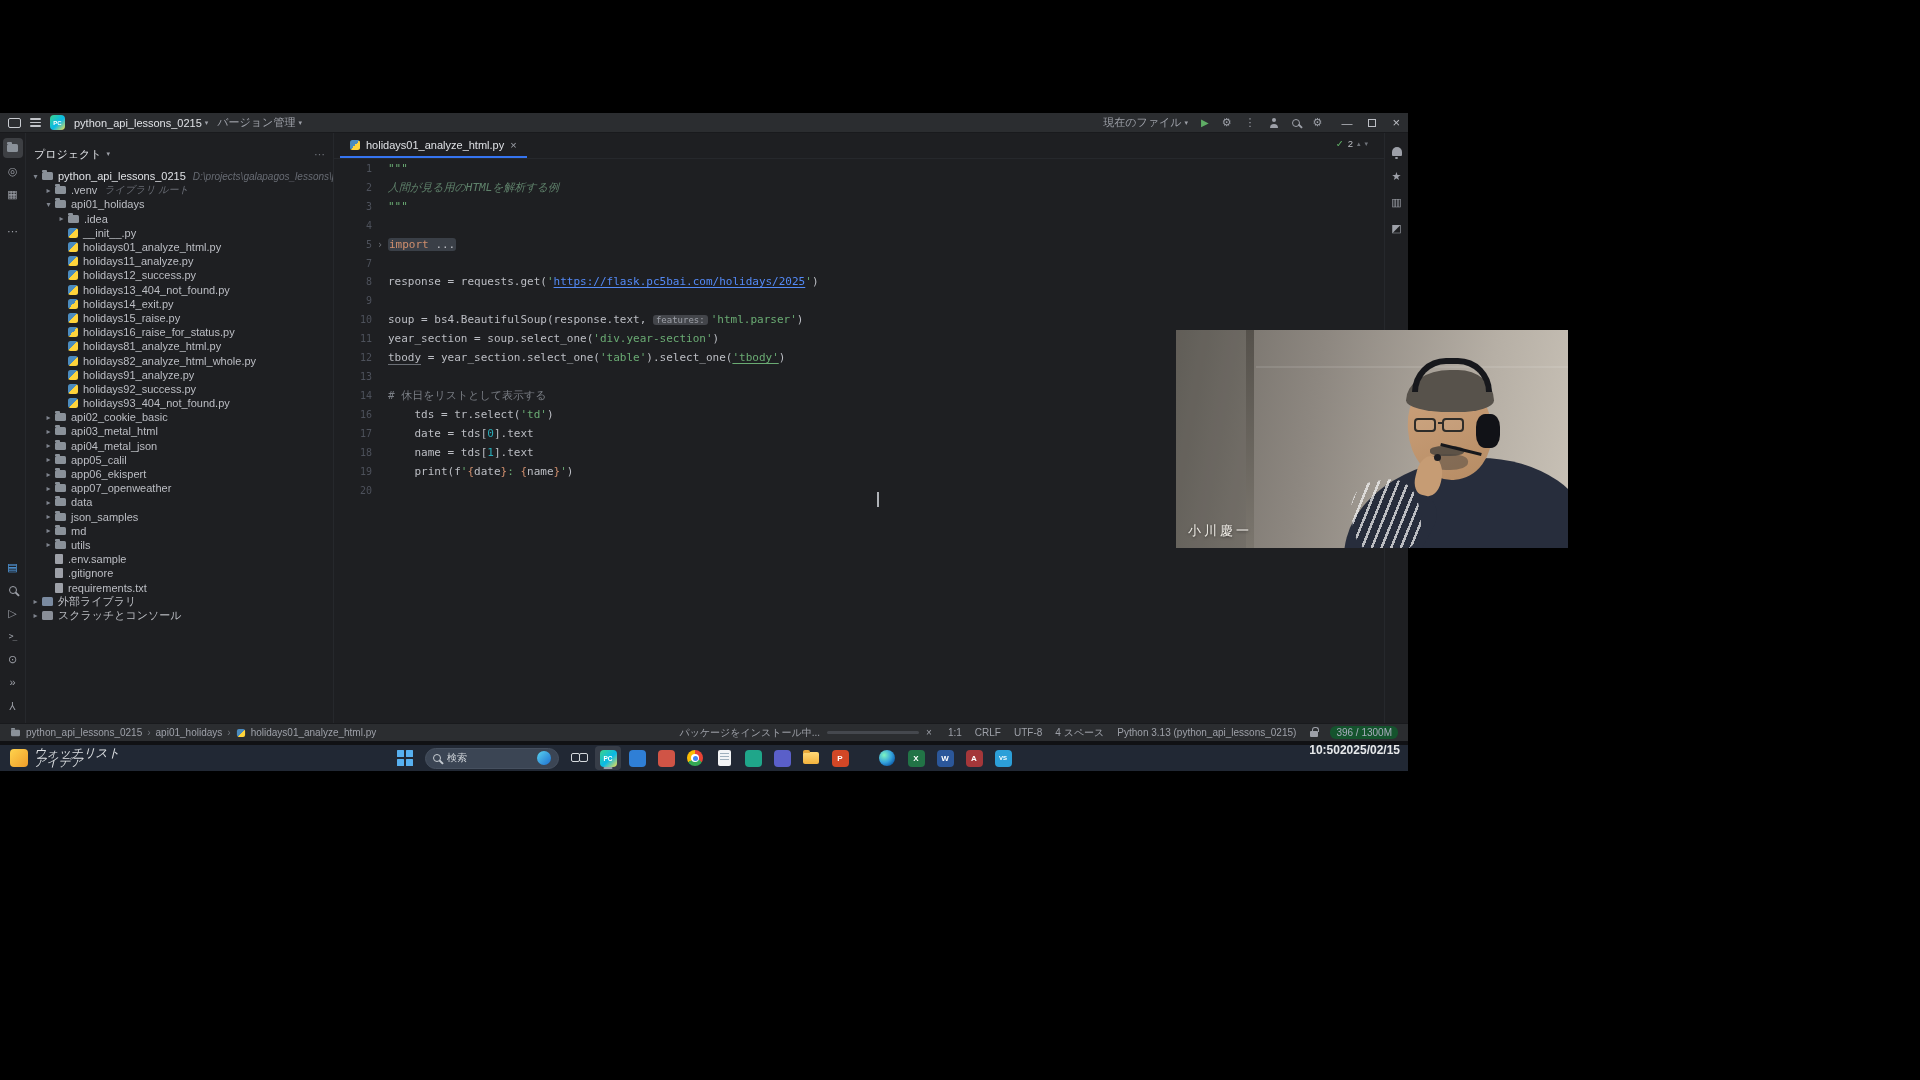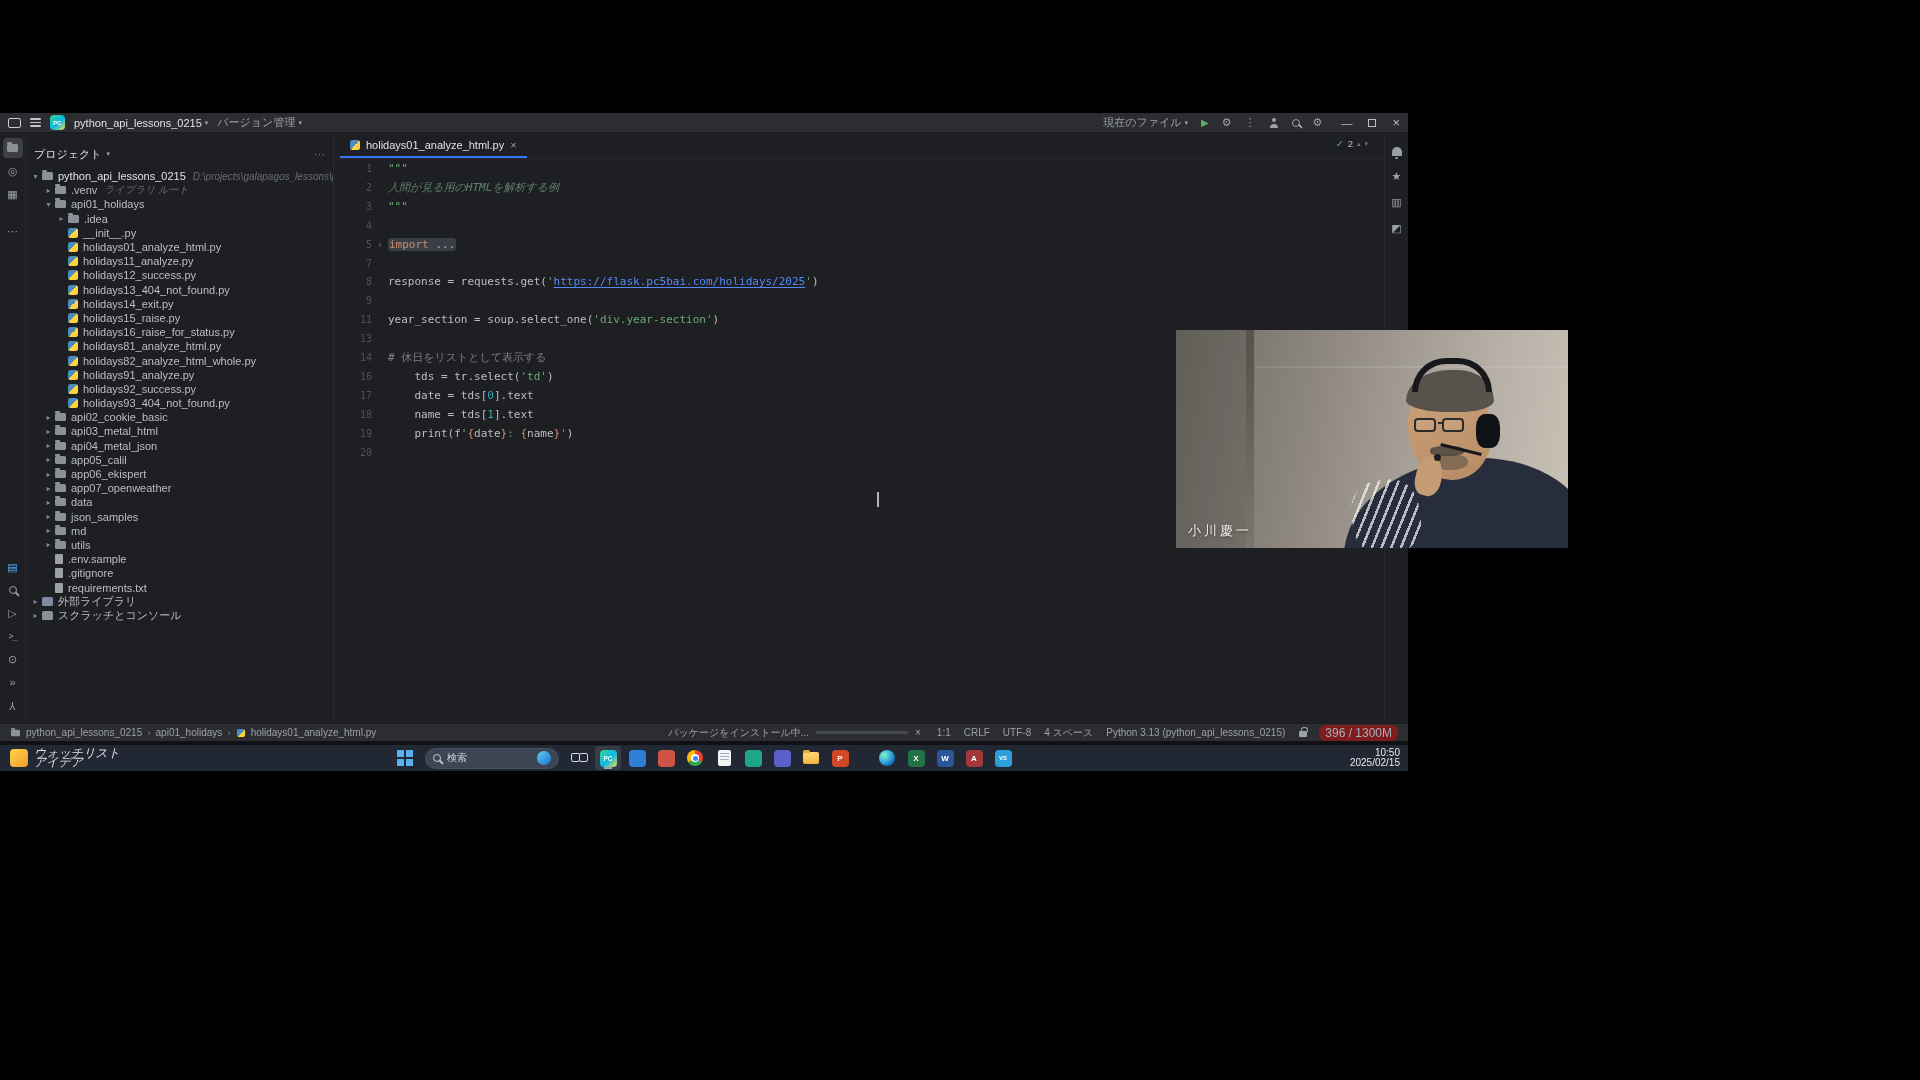--- a/index.html
+++ b/index.html
@@ -105,21 +105,21 @@
   .bc{display:flex;align-items:center;gap:5px;}
   .bcsep{color:#6f737a;}
   .sb-spacer{flex:1;}
   .prog{display:flex;align-items:center;gap:7px;margin-right:16px;}
   .ptrack{width:92px;height:3.5px;border-radius:2px;background:#45484e;overflow:hidden;}
   .pfill{height:100%;background:#3574f0;border-radius:2px;}
   .pcancel{color:#9da0a8;font-size:10px;}
   .stitems{display:flex;align-items:center;gap:13px;}
   .lock{width:8px;height:6px;background:#9da0a8;border-radius:1px;position:relative;margin:3px 2px 0 14px;}
   .lock::before{content:"";position:absolute;top:-4px;left:1.5px;width:5px;height:4px;border:1.2px solid #9da0a8;border-bottom:none;border-radius:3px 3px 0 0;}
-  .memchip{margin-left:10px;background:#7f1d1d;border-radius:6px;padding:1px 6px;font-size:12px;color:#a8adbd;}
+  .memchip{margin-left:10px;background:#14532d;border-radius:6px;padding:1px 6px;font-size:10px;color:#a8adbd;}
 
   .deskgap{height:4px;background:#101114;}
 
   
   .taskbar{height:26px;background:#212834;position:relative;display:flex;align-items:center;justify-content:center;}
   .widg{position:absolute;left:6px;top:0;height:100%;display:flex;align-items:center;gap:6px;padding:0 4px;}
   .wicon{width:18px;height:18px;border-radius:4px;background:linear-gradient(135deg,#ffd34d,#ef9d2a);}
   .wtxt{display:flex;flex-direction:column;font-size:12px;line-height:9px;color:#dde0e3;font-style:italic;}
   .centerapps{display:flex;align-items:center;gap:3px;}
   .tile{position:relative;width:26px;height:24px;border-radius:4px;display:flex;align-items:center;justify-content:center;flex:none;}
@@ -142,22 +142,22 @@
          color:#fff;font-weight:bold;font-size:8px;}
   .chromeic{position:relative;width:16px;height:16px;border-radius:50%;
             background:conic-gradient(#ea4335 0 33%,#34a853 33% 66%,#fbbc05 66% 100%);}
   .chrome-in{position:absolute;left:4px;top:4px;width:8px;height:8px;border-radius:50%;background:#fff;}
   .chrome-core{position:absolute;left:5.5px;top:5.5px;width:5px;height:5px;border-radius:50%;background:#4285f4;}
   .edgeic{width:16px;height:16px;border-radius:50%;background:radial-gradient(circle at 32% 32%,#7df5c0,#35a3dd 48%,#0b59a8 82%);}
   .folder-y{width:16px;height:12px;background:linear-gradient(#ffd978,#f3b33d);border-radius:2px;position:relative;}
   .folder-y::before{content:"";position:absolute;top:-2.5px;left:0;width:7px;height:3px;background:#e8a93a;border-radius:2px 2px 0 0;}
   .notepadic{width:13px;height:16px;border-radius:2px;background:#f2f4f6;padding:3px 2px;}
   .notepadic i{display:block;height:9px;background:repeating-linear-gradient(#9fb0bd 0 1px,transparent 1px 3px);}
-  .clock{position:absolute;right:8px;top:0;height:100%;display:flex;flex-direction:column;justify-content:center;
-         text-align:right;font-size:10px;line-height:10px;color:#e6e8ea;}
+  .clock{position:absolute;right:8px;top:0;height:100%;display:flex;flex-direction:row;justify-content:center;
+         text-align:right;font-size:12px;line-height:10px;color:#e6e8ea;font-weight:bold;}
 
   
   .webcam{position:absolute;left:1176px;top:330px;width:392px;height:218px;overflow:hidden;
           background:linear-gradient(100deg,#6e6a64,#8d8780 35%,#b6afa5 75%,#c9c2b7);}
   .wc-dark{position:absolute;left:0;top:0;width:70px;height:100%;background:rgba(40,38,34,.18);}
   .wc-frame{position:absolute;left:70px;top:0;width:8px;height:100%;background:linear-gradient(#55514b,#7b766e);}
   .wc-seam{position:absolute;left:80px;right:0;top:36px;height:2px;background:rgba(255,255,255,.10);}
   .wc-torso{position:absolute;left:168px;top:128px;width:246px;height:110px;background:#272d3c;
             border-radius:55% 45% 0 0 / 90% 70% 0 0;}
   .wc-arm{position:absolute;left:203px;top:158px;width:52px;height:74px;background:#272d3c;
@@ -527,23 +527,33 @@
               <span class="gut">8</span>
               <span class="fmark"></span>
               <span class="ct"><span class="tk-txt">response = requests.get(</span><span class="tk-str">'</span><span class="tk-url">https://flask.pc5bai.com/holidays/2025</span><span class="tk-str">'</span><span class="tk-txt">)</span></span>
             </div>
             <div class="cl">
               <span class="gut">9</span>
               <span class="fmark"></span>
               <span class="ct"></span>
             </div>
             <div class="cl">
+              <span class="gut">10</span>
+              <span class="fmark"></span>
+              <span class="ct"><span class="tk-txt">soup = bs4.BeautifulSoup(response.text, </span><span class="tk-hint">features:</span><span class="tk-str">'html.parser'</span><span class="tk-txt">)</span></span>
+            </div>
+            <div class="cl">
               <span class="gut">11</span>
               <span class="fmark"></span>
               <span class="ct"><span class="tk-txt">year_section = soup.select_one(</span><span class="tk-str">'div.year-section'</span><span class="tk-txt">)</span></span>
+            </div>
+            <div class="cl">
+              <span class="gut">12</span>
+              <span class="fmark"></span>
+              <span class="ct"><span class="tk-txtu">tbody</span><span class="tk-txt"> = year_section.select_one(</span><span class="tk-str">'table'</span><span class="tk-txt">).select_one(</span><span class="tk-stru">'tbody'</span><span class="tk-txt">)</span></span>
             </div>
             <div class="cl">
               <span class="gut">13</span>
               <span class="fmark"></span>
               <span class="ct"></span>
             </div>
             <div class="cl">
               <span class="gut">14</span>
               <span class="fmark"></span>
               <span class="ct"><span class="tk-com"># 休日をリストとして表示する</span></span>

